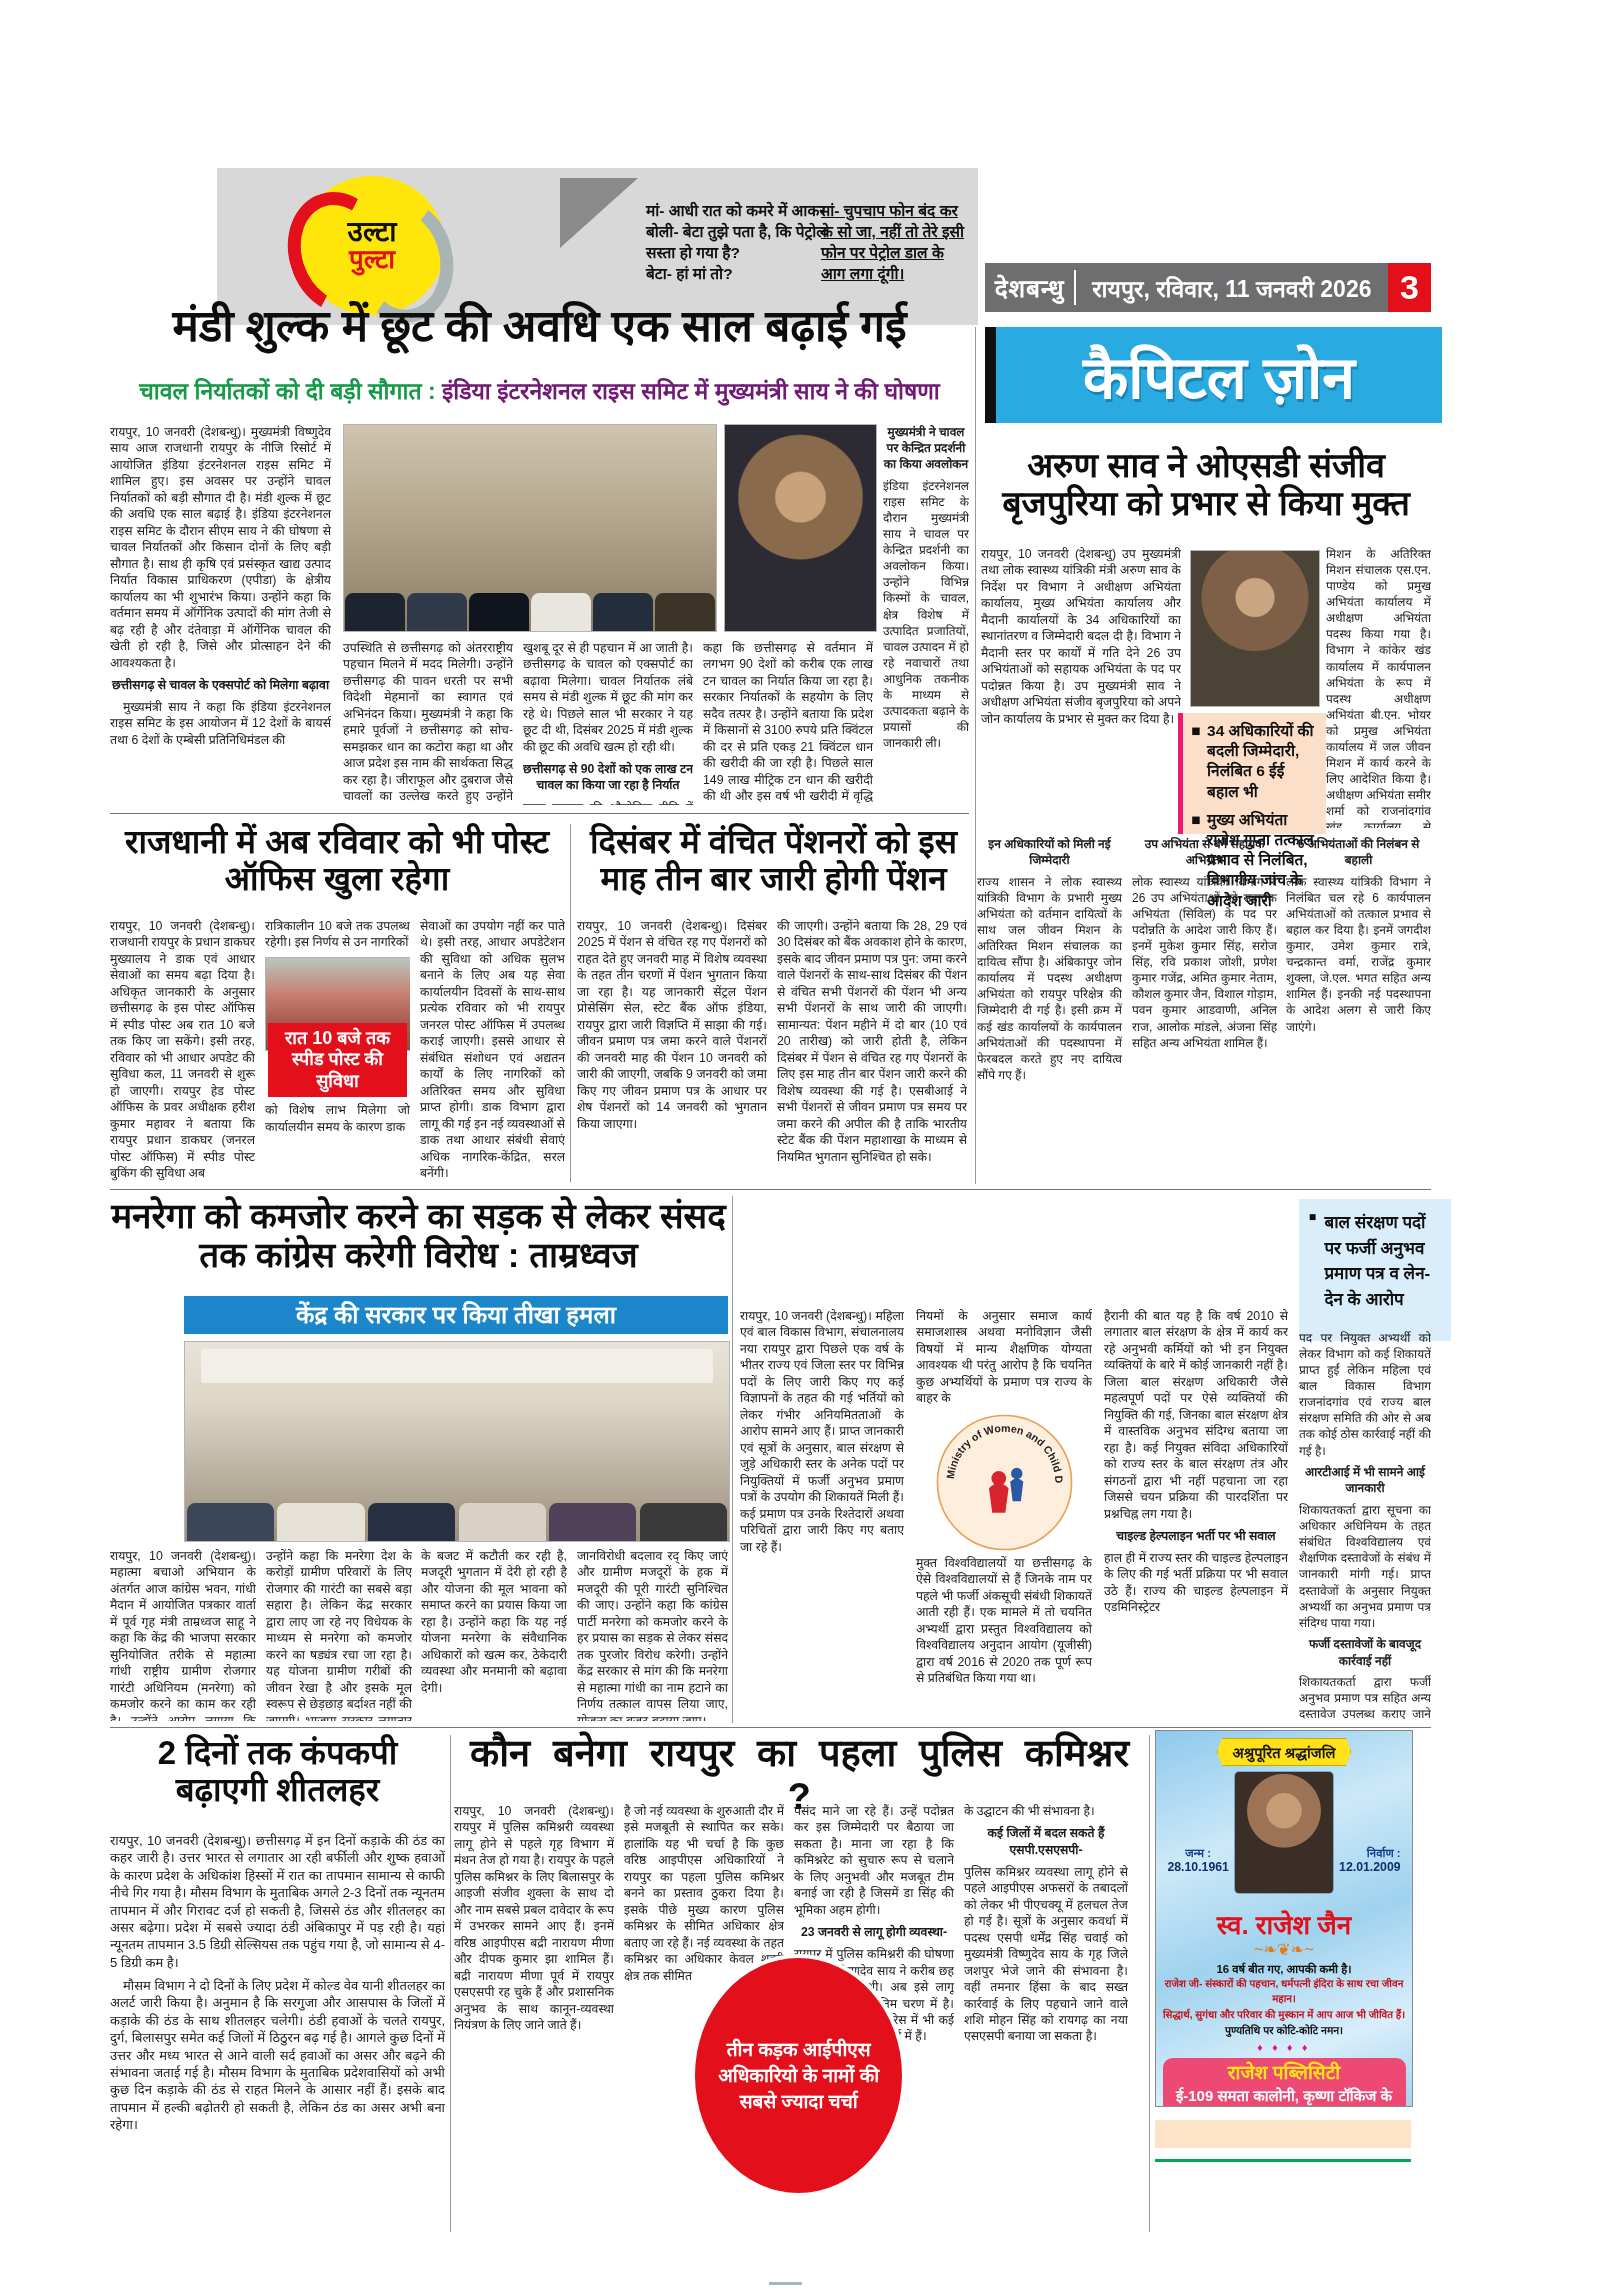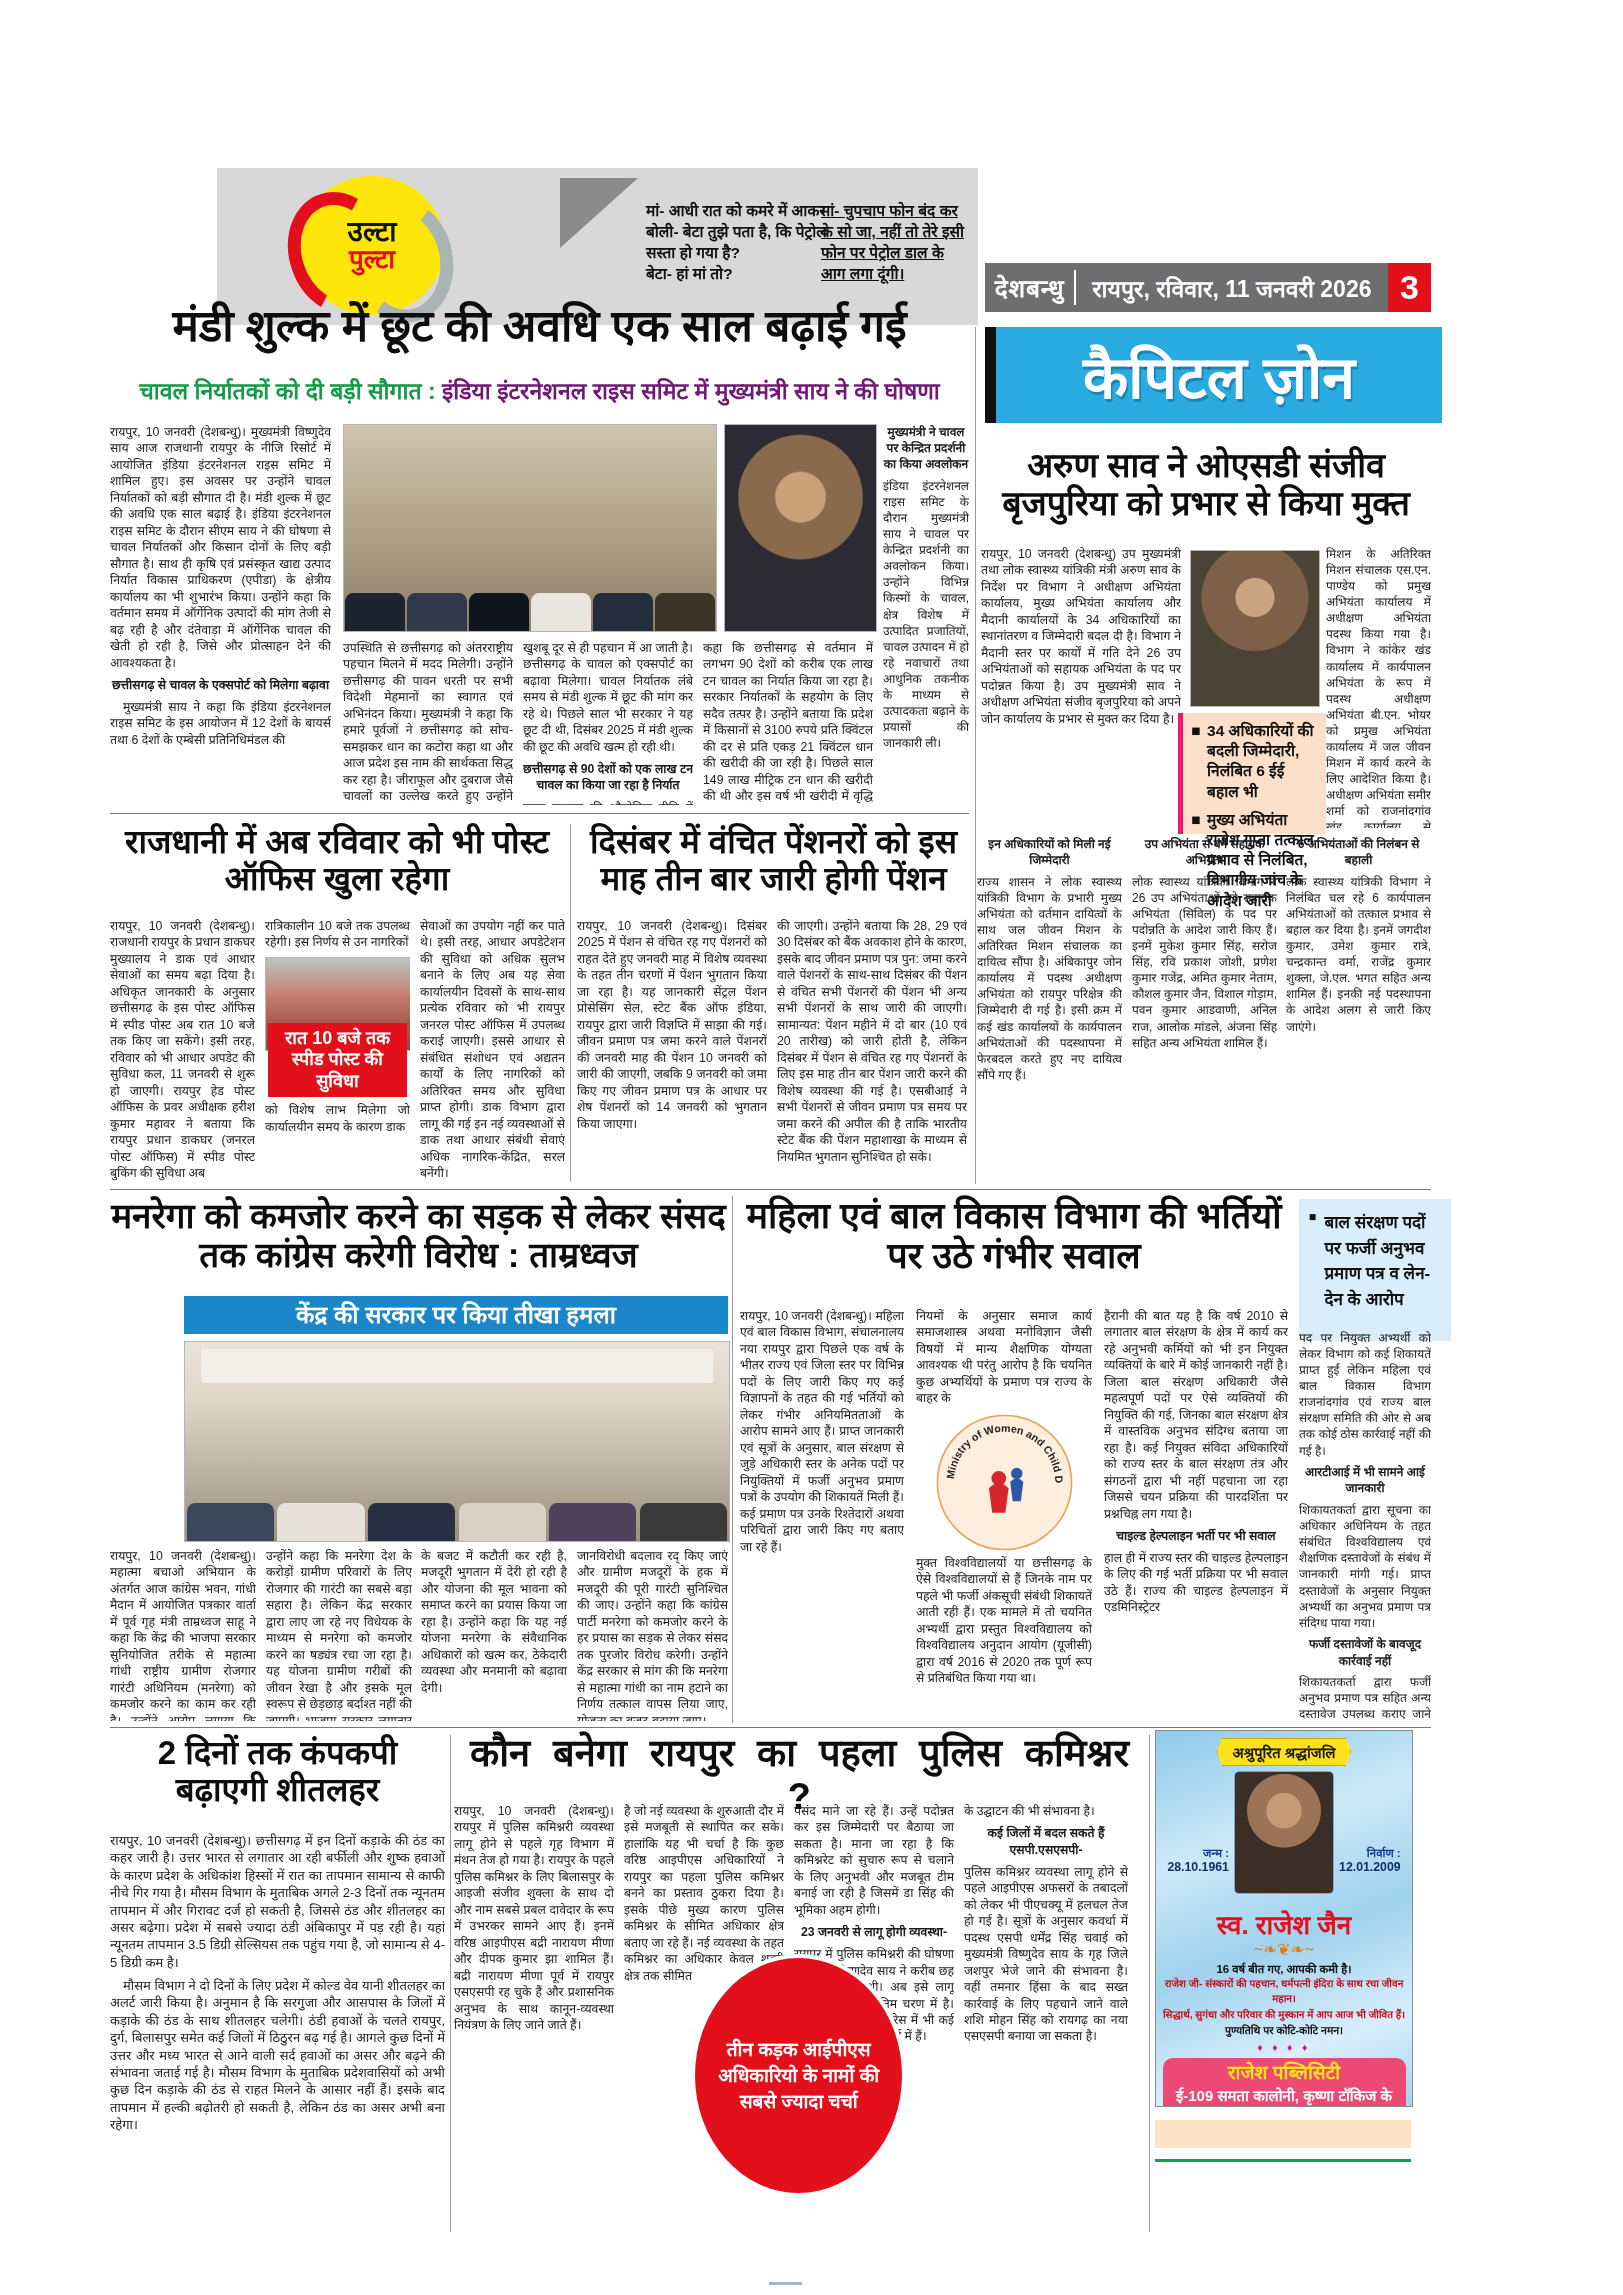--- a/index.html
+++ b/index.html
@@ -236,21 +236,20 @@
     <p class="nofirst">उन्होंने कहा कि मनरेगा देश के करोड़ों ग्रामीण परिवारों के लिए रोजगार की गारंटी का सबसे बड़ा सहारा है। लेकिन केंद्र सरकार द्वारा लाए जा रहे नए विधेयक के माध्यम से मनरेगा को कमजोर करने का षड्यंत्र रचा जा रहा है। यह योजना ग्रामीण गरीबों की जीवन रेखा है और इसके मूल स्वरूप से छेड़छाड़ बर्दाश्त नहीं की जाएगी। भाजपा सरकार लगातार मनरेगा</p>
   </div>
   <div class="abs col" style="left:577px;top:1548px;width:151px;height:173px;">
     <p class="nofirst">जानविरोधी बदलाव रद् किए जाएं और ग्रामीण मजदूरों के हक में मजदूरी की पूरी गारंटी सुनिश्चित की जाए। उन्होंने कहा कि कांग्रेस पार्टी मनरेगा को कमजोर करने के हर प्रयास का सड़क से लेकर संसद तक पुरजोर विरोध करेगी। उन्होंने केंद्र सरकार से मांग की कि मनरेगा से महात्मा गांधी का नाम हटाने का निर्णय तत्काल वापस लिया जाए, योजना का बजट बढ़ाया जाए।</p>
   </div>
   <div class="abs col" style="left:421px;top:1548px;width:146px;height:173px;">
     <p class="nofirst">के बजट में कटौती कर रही है, मजदूरी भुगतान में देरी हो रही है और योजना की मूल भावना को समाप्त करने का प्रयास किया जा रहा है। उन्होंने कहा कि यह नई योजना मनरेगा के संवैधानिक अधिकारों को खत्म कर, ठेकेदारी व्यवस्था और मनमानी को बढ़ावा देगी।</p>
   </div>
 
   <div class="vrule" style="left:732px;top:1196px;height:527px;"></div>
-  <div class="abs hl" style="left:740px;top:1196px;width:548px;font-size:36px;">महिला एवं बाल विकास विभाग की भर्तियों पर उठे गंभीर सवाल</div>
   <div class="abs bluebox" style="left:1299px;top:1199px;width:132px;height:119px;">
     <span style="font-size:12.3px;">■</span>
     <span class="tx">बाल संरक्षण पदों पर फर्जी अनुभव प्रमाण पत्र व लेन-देन के आरोप</span>
   </div>
 
   <div class="abs col" style="left:740px;top:1308px;width:164px;height:413px;">
     <p class="nofirst">रायपुर, 10 जनवरी (देशबन्धु)। महिला एवं बाल विकास विभाग, संचालनालय नया रायपुर द्वारा पिछले एक वर्ष के भीतर राज्य एवं जिला स्तर पर विभिन्न पदों के लिए जारी किए गए कई विज्ञापनों के तहत की गई भर्तियों को लेकर गंभीर अनियमितताओं के आरोप सामने आए हैं। प्राप्त जानकारी एवं सूत्रों के अनुसार, बाल संरक्षण से जुड़े अधिकारी स्तर के अनेक पदों पर नियुक्तियों में फर्जी अनुभव प्रमाण पत्रों के उपयोग की शिकायतें मिली हैं। कई प्रमाण पत्र उनके रिश्तेदारों अथवा परिचितों द्वारा जारी किए गए बताए जा रहे हैं।</p>
   </div>
   <div class="abs col" style="left:916px;top:1308px;width:176px;height:413px;">
     <p class="nofirst">नियमों के अनुसार समाज कार्य समाजशास्त्र अथवा मनोविज्ञान जैसी विषयों में मान्य शैक्षणिक योग्यता आवश्यक थी परंतु आरोप है कि चयनित कुछ अभ्यर्थियों के प्रमाण पत्र राज्य के बाहर के</p>
@@ -307,21 +306,21 @@
     <p class="subc">कई जिलों में बदल सकते हैं एसपी.एसएसपी-</p>
     <p class="nofirst">पुलिस कमिश्नर व्यवस्था लागू होने से पहले आइपीएस अफसरों के तबादलों को लेकर भी पीएचक्यू में हलचल तेज हो गई है। सूत्रों के अनुसार कवर्धा में पदस्थ एसपी धर्मेंद्र सिंह चवाई को मुख्यमंत्री विष्णुदेव साय के गृह जिले जशपुर भेजे जाने की संभावना है। वहीं तमनार हिंसा के बाद सख्त कार्रवाई के लिए पहचाने जाने वाले शशि मोहन सिंह को रायगढ़ का नया एसएसपी बनाया जा सकता है।</p>
   </div>
   <div class="oval" style="left:691px;top:1954px;width:178px;height:206px;font-size:19px;line-height:1.35;border:4.9px solid #fff;">तीन कड़क आईपीएस अधिकारियो के नामों की सबसे ज्यादा चर्चा</div>
 
   <div class="vrule" style="left:1149px;top:1735px;height:497px;"></div>
   <div class="ad" style="left:1155px;top:1730px;width:256px;height:375px;">
     <div class="ribbon">अश्रुपूरित श्रद्धांजलि</div>
     <div class="portrait"></div>
     <div class="dates">
-      <div style="text-align:right;">
+      <div style="text-align:center;">
         <div class="dlbl">जन्म :</div>
         <div class="dval">28.10.1961</div>
       </div>
       <div style="text-align:right;">
         <div class="dlbl">निर्वाण :</div>
         <div class="dval">12.01.2009</div>
       </div>
     </div>
     <div class="name">स्व. राजेश जैन</div>
     <div class="orn">~❧❦❧~</div>

